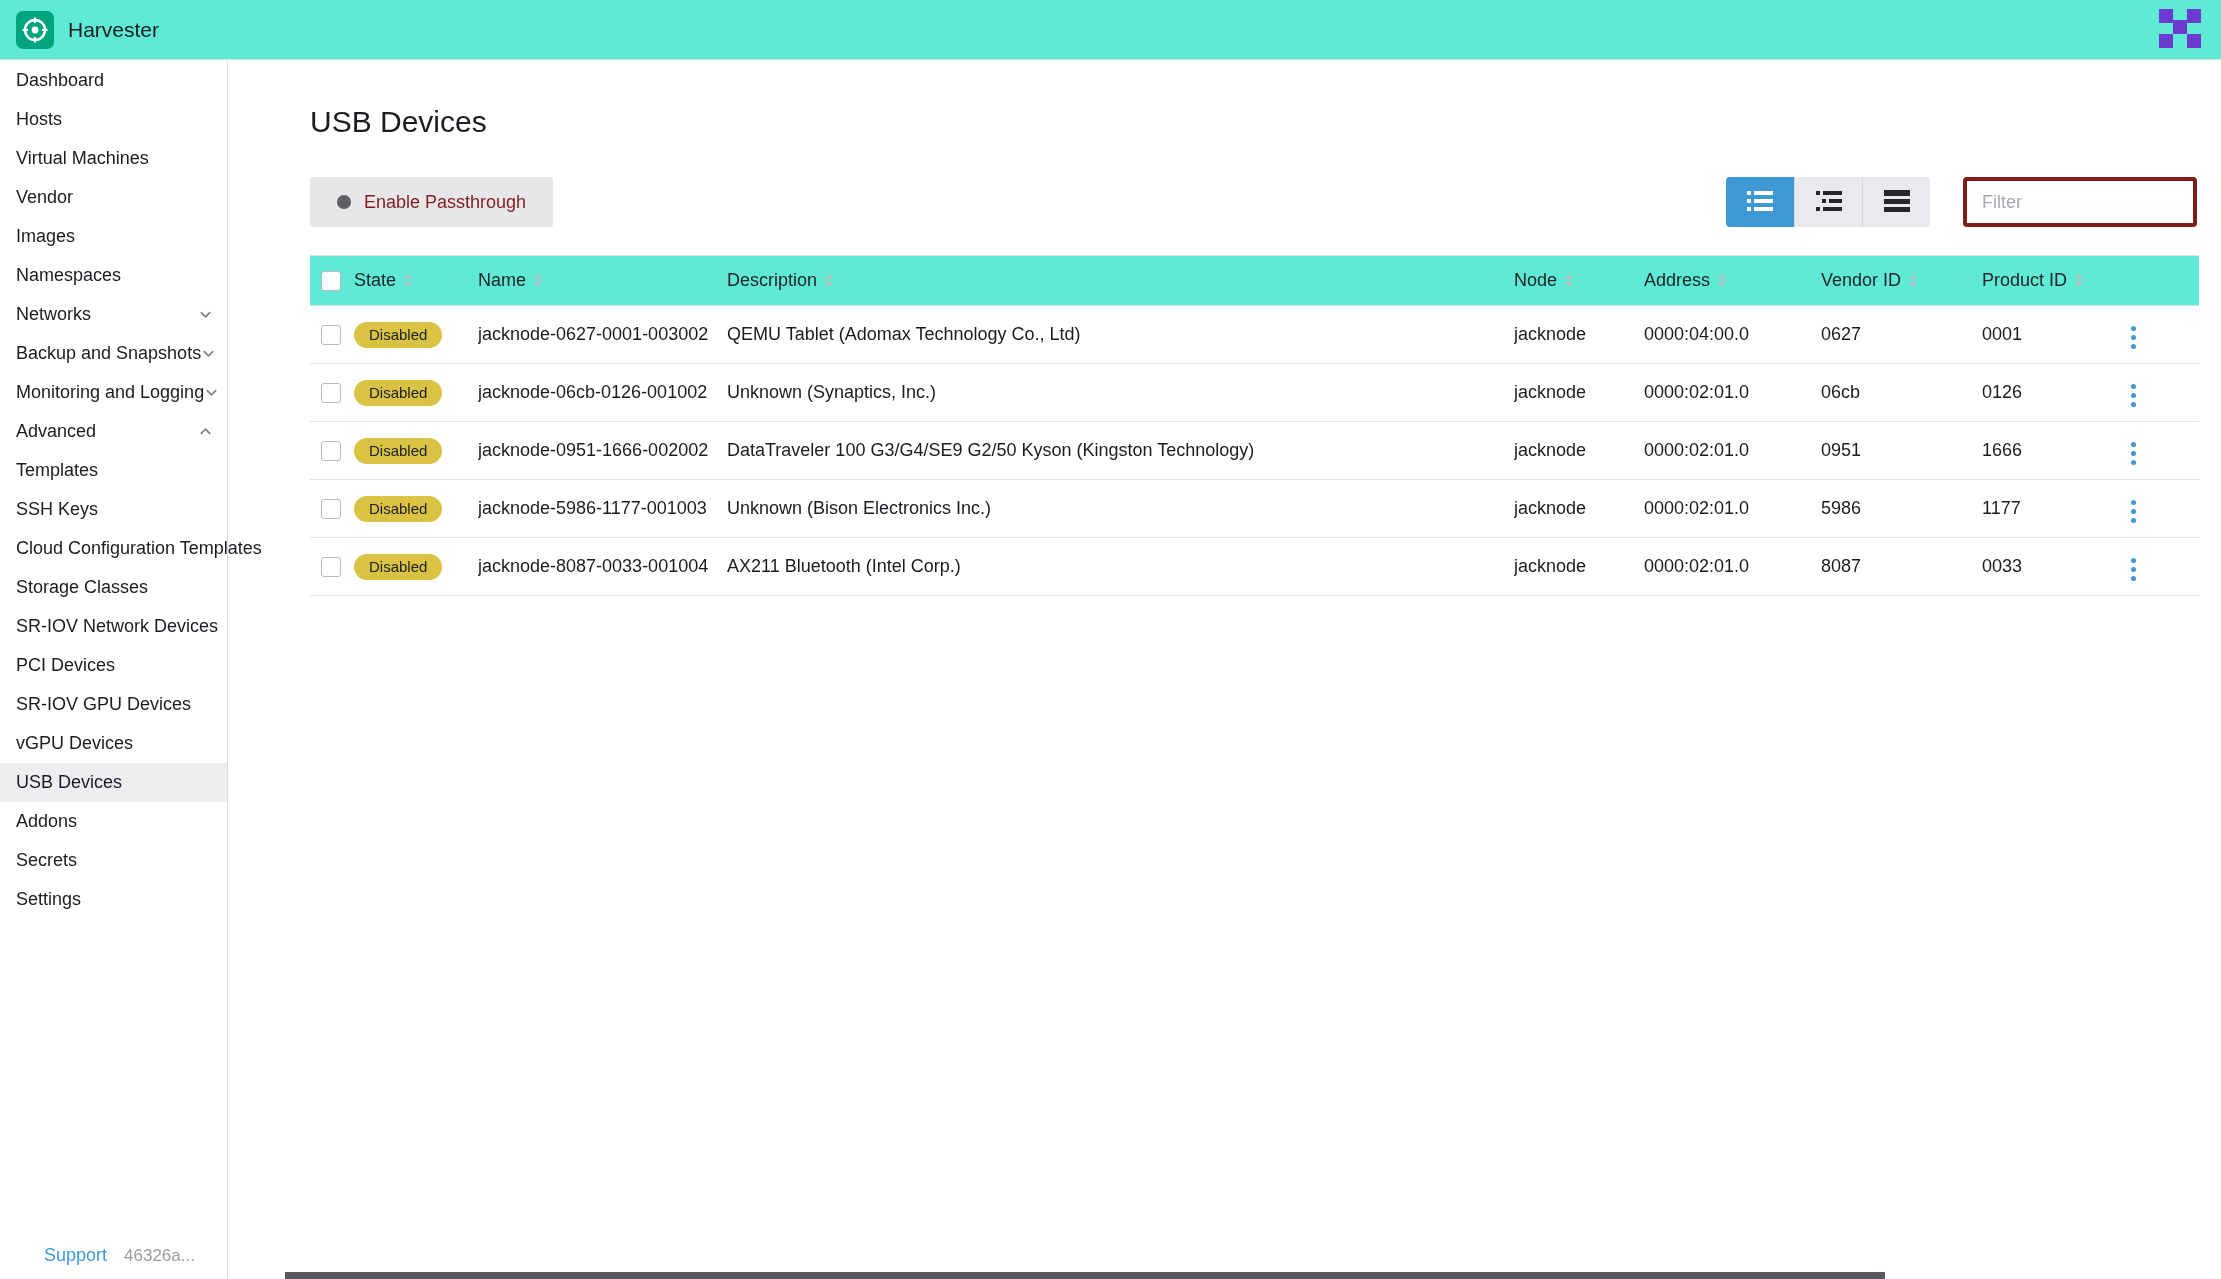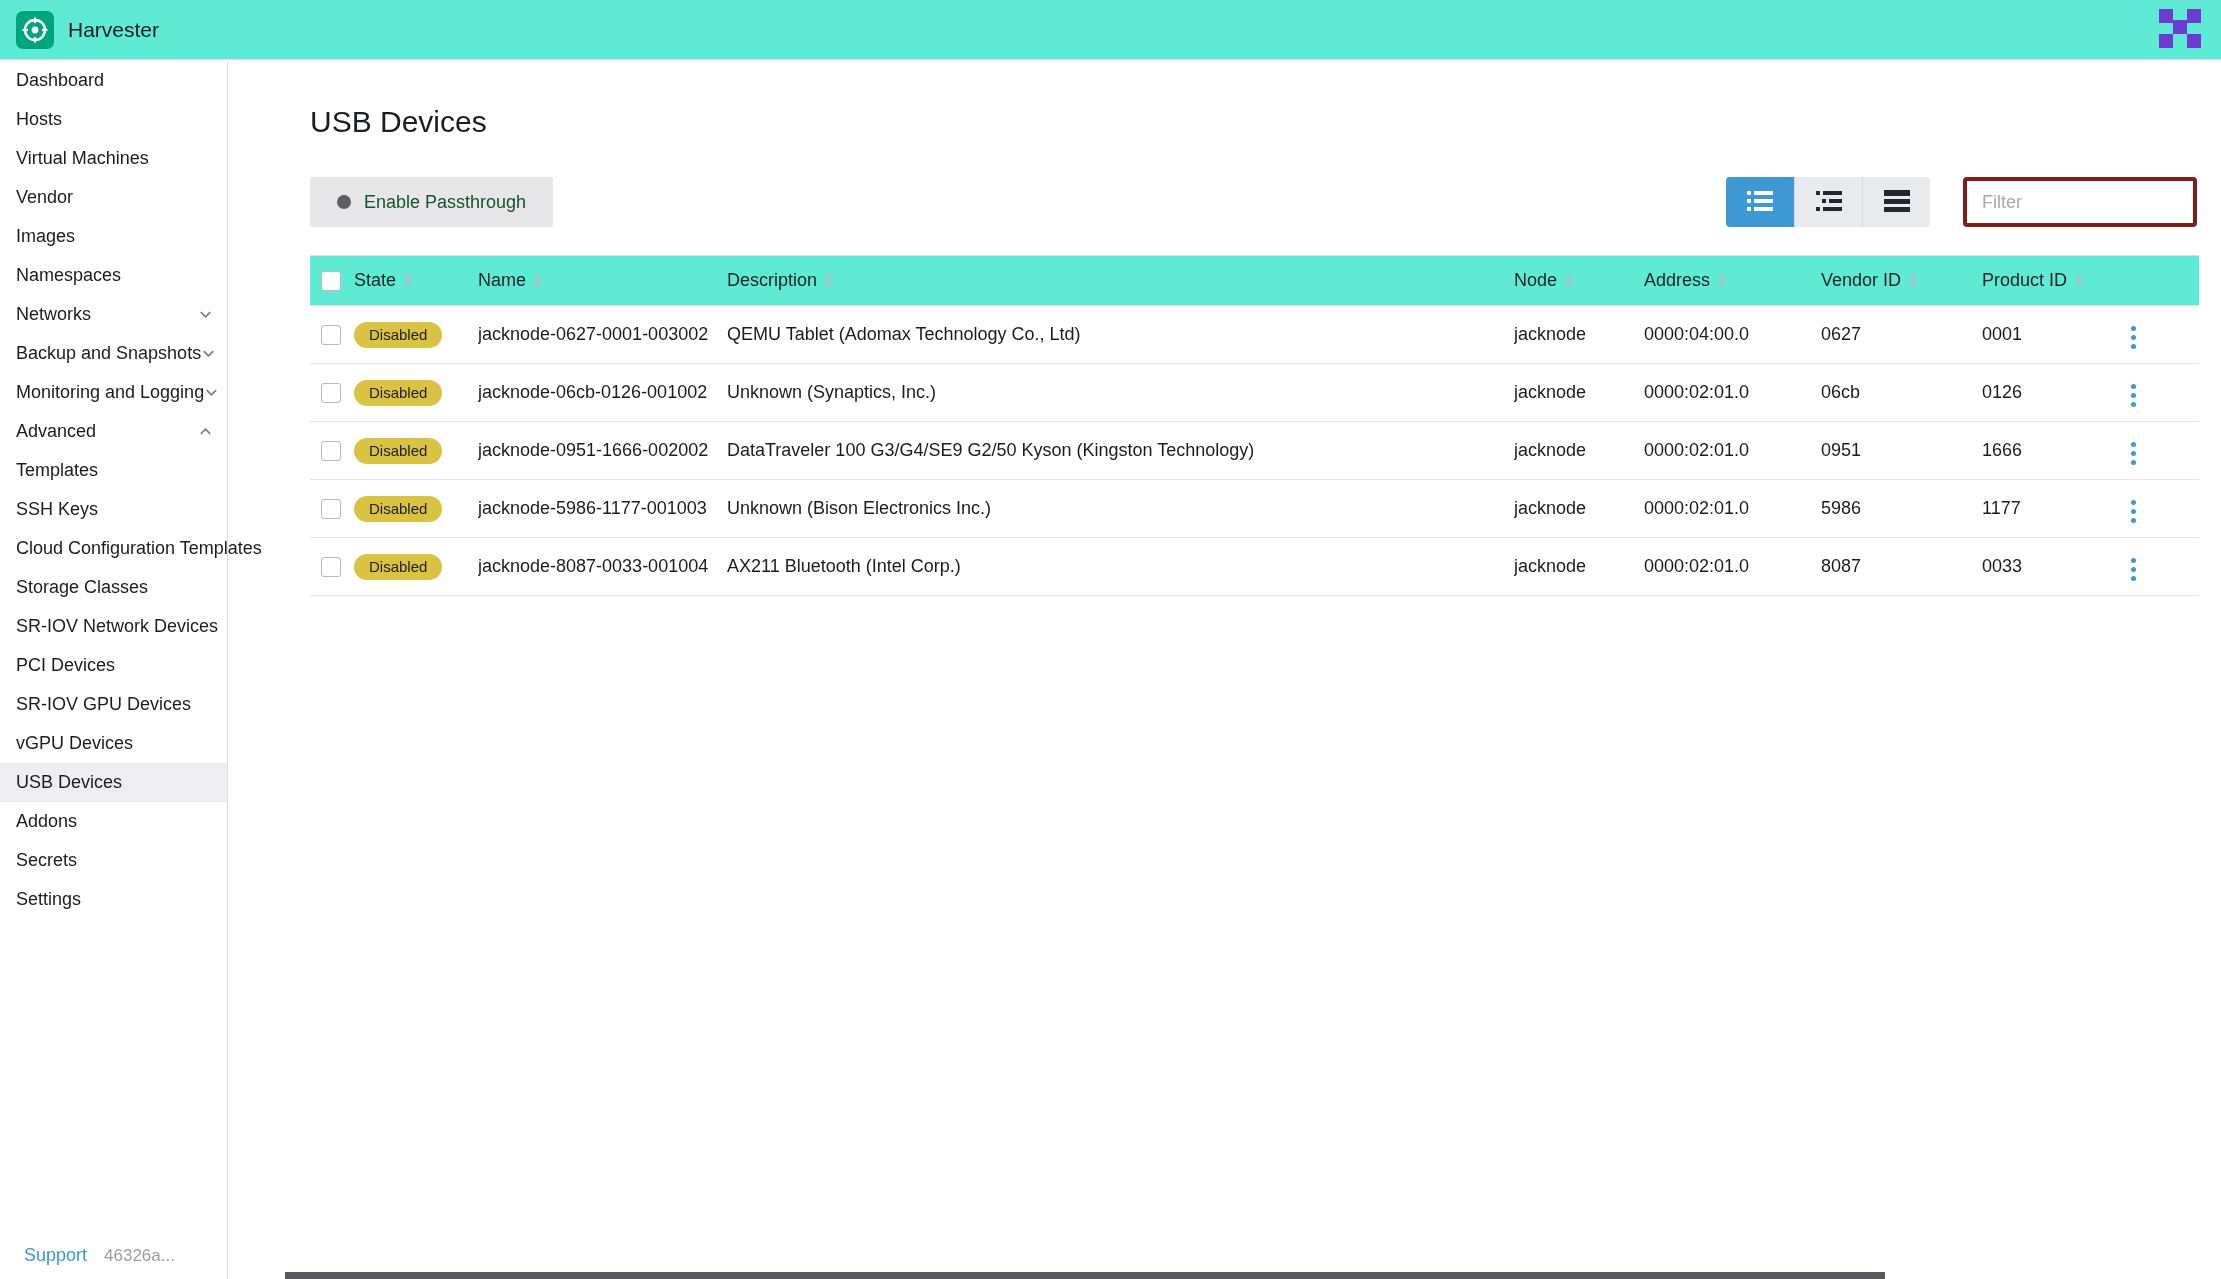--- a/index.html
+++ b/index.html
@@ -39,34 +39,34 @@
     font-size: 18px; color: #1b1c21; cursor: pointer; white-space: nowrap;
   }
   .nav-item.selected { background: #eeeef1; }
   .nav-item .chev { margin-left: auto; display: flex; }
   .chev svg { display: block; }
   .chev.up svg { transform: rotate(180deg); }
   .sidebar-footer {
     position: absolute; left: 24px; bottom: 13px;
     display: flex; align-items: baseline; gap: 17px; font-size: 18px;
   }
-  .support-link { color: var(--primary-blue, #3d98d3); text-decoration: none; cursor: pointer; }
+  .support-link { color: var(--primary-blue, #3d98d3); text-decoration: none; cursor: pointer; margin-left: 20px; }
   .version-text { color: #9b9ba2; font-size: 17px; }
 
   
   .main {
     position: absolute; left: 285px; top: 61px; right: 0; bottom: 0;
     padding: 44px 24px 0 25px; background: #fff;
   }
   .page-title { font-size: 30px; font-weight: 500; color: #1b1c21; line-height: 34px; }
 
   .toolbar { display: flex; align-items: center; margin-top: 38px; }
   .btn-passthrough {
     display: inline-flex; align-items: center; gap: 13px; height: 50px; padding: 0 27px;
-    border: none; border-radius: 3px; background: #e7e7ea; color: #14532d;
+    border: none; border-radius: 3px; background: #e7e7ea; color: #7f1d1d;
     font-size: 18px; font-family: inherit; cursor: not-allowed;
   }
   .btn-passthrough .dot { width: 14px; height: 14px; border-radius: 50%; background: #5e5f66; }
 
   .view-toggle { display: flex; border-radius: 4px; overflow: hidden; }
   .vt-btn {
     width: 68px; height: 50px; display: flex; align-items: center; justify-content: center;
     border: none; background: #e9eaee; cursor: pointer;
   }
   .vt-btn + .vt-btn { border-left: 1px solid #d6d8e0; }

